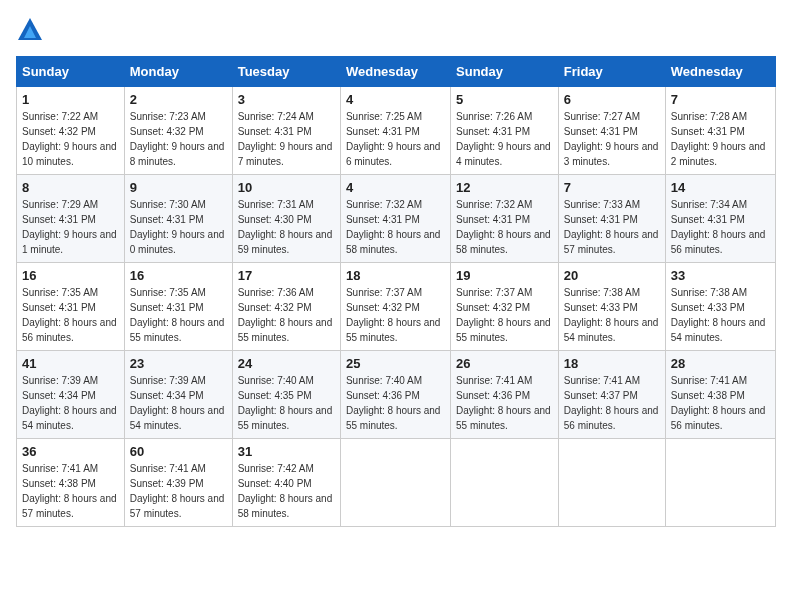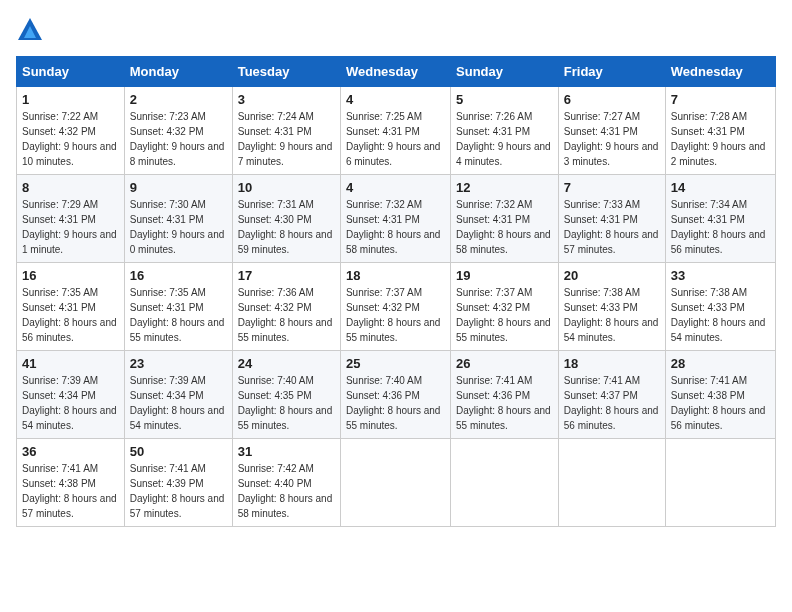--- a/index.html
+++ b/index.html
@@ -358,21 +358,21 @@
       <tr>
         <td>
           <div class="day-number">36</div>
           <div class="day-detail">
             Sunrise: 7:41 AM<br>
             Sunset: 4:38 PM<br>
             Daylight: 8 hours and 57 minutes.
           </div>
         </td>
         <td>
-          <div class="day-number">50</div>
+          <div class="day-number">60</div>
           <div class="day-detail">
             Sunrise: 7:41 AM<br>
             Sunset: 4:39 PM<br>
             Daylight: 8 hours and 57 minutes.
           </div>
         </td>
         <td>
           <div class="day-number">31</div>
           <div class="day-detail">
             Sunrise: 7:42 AM<br>

